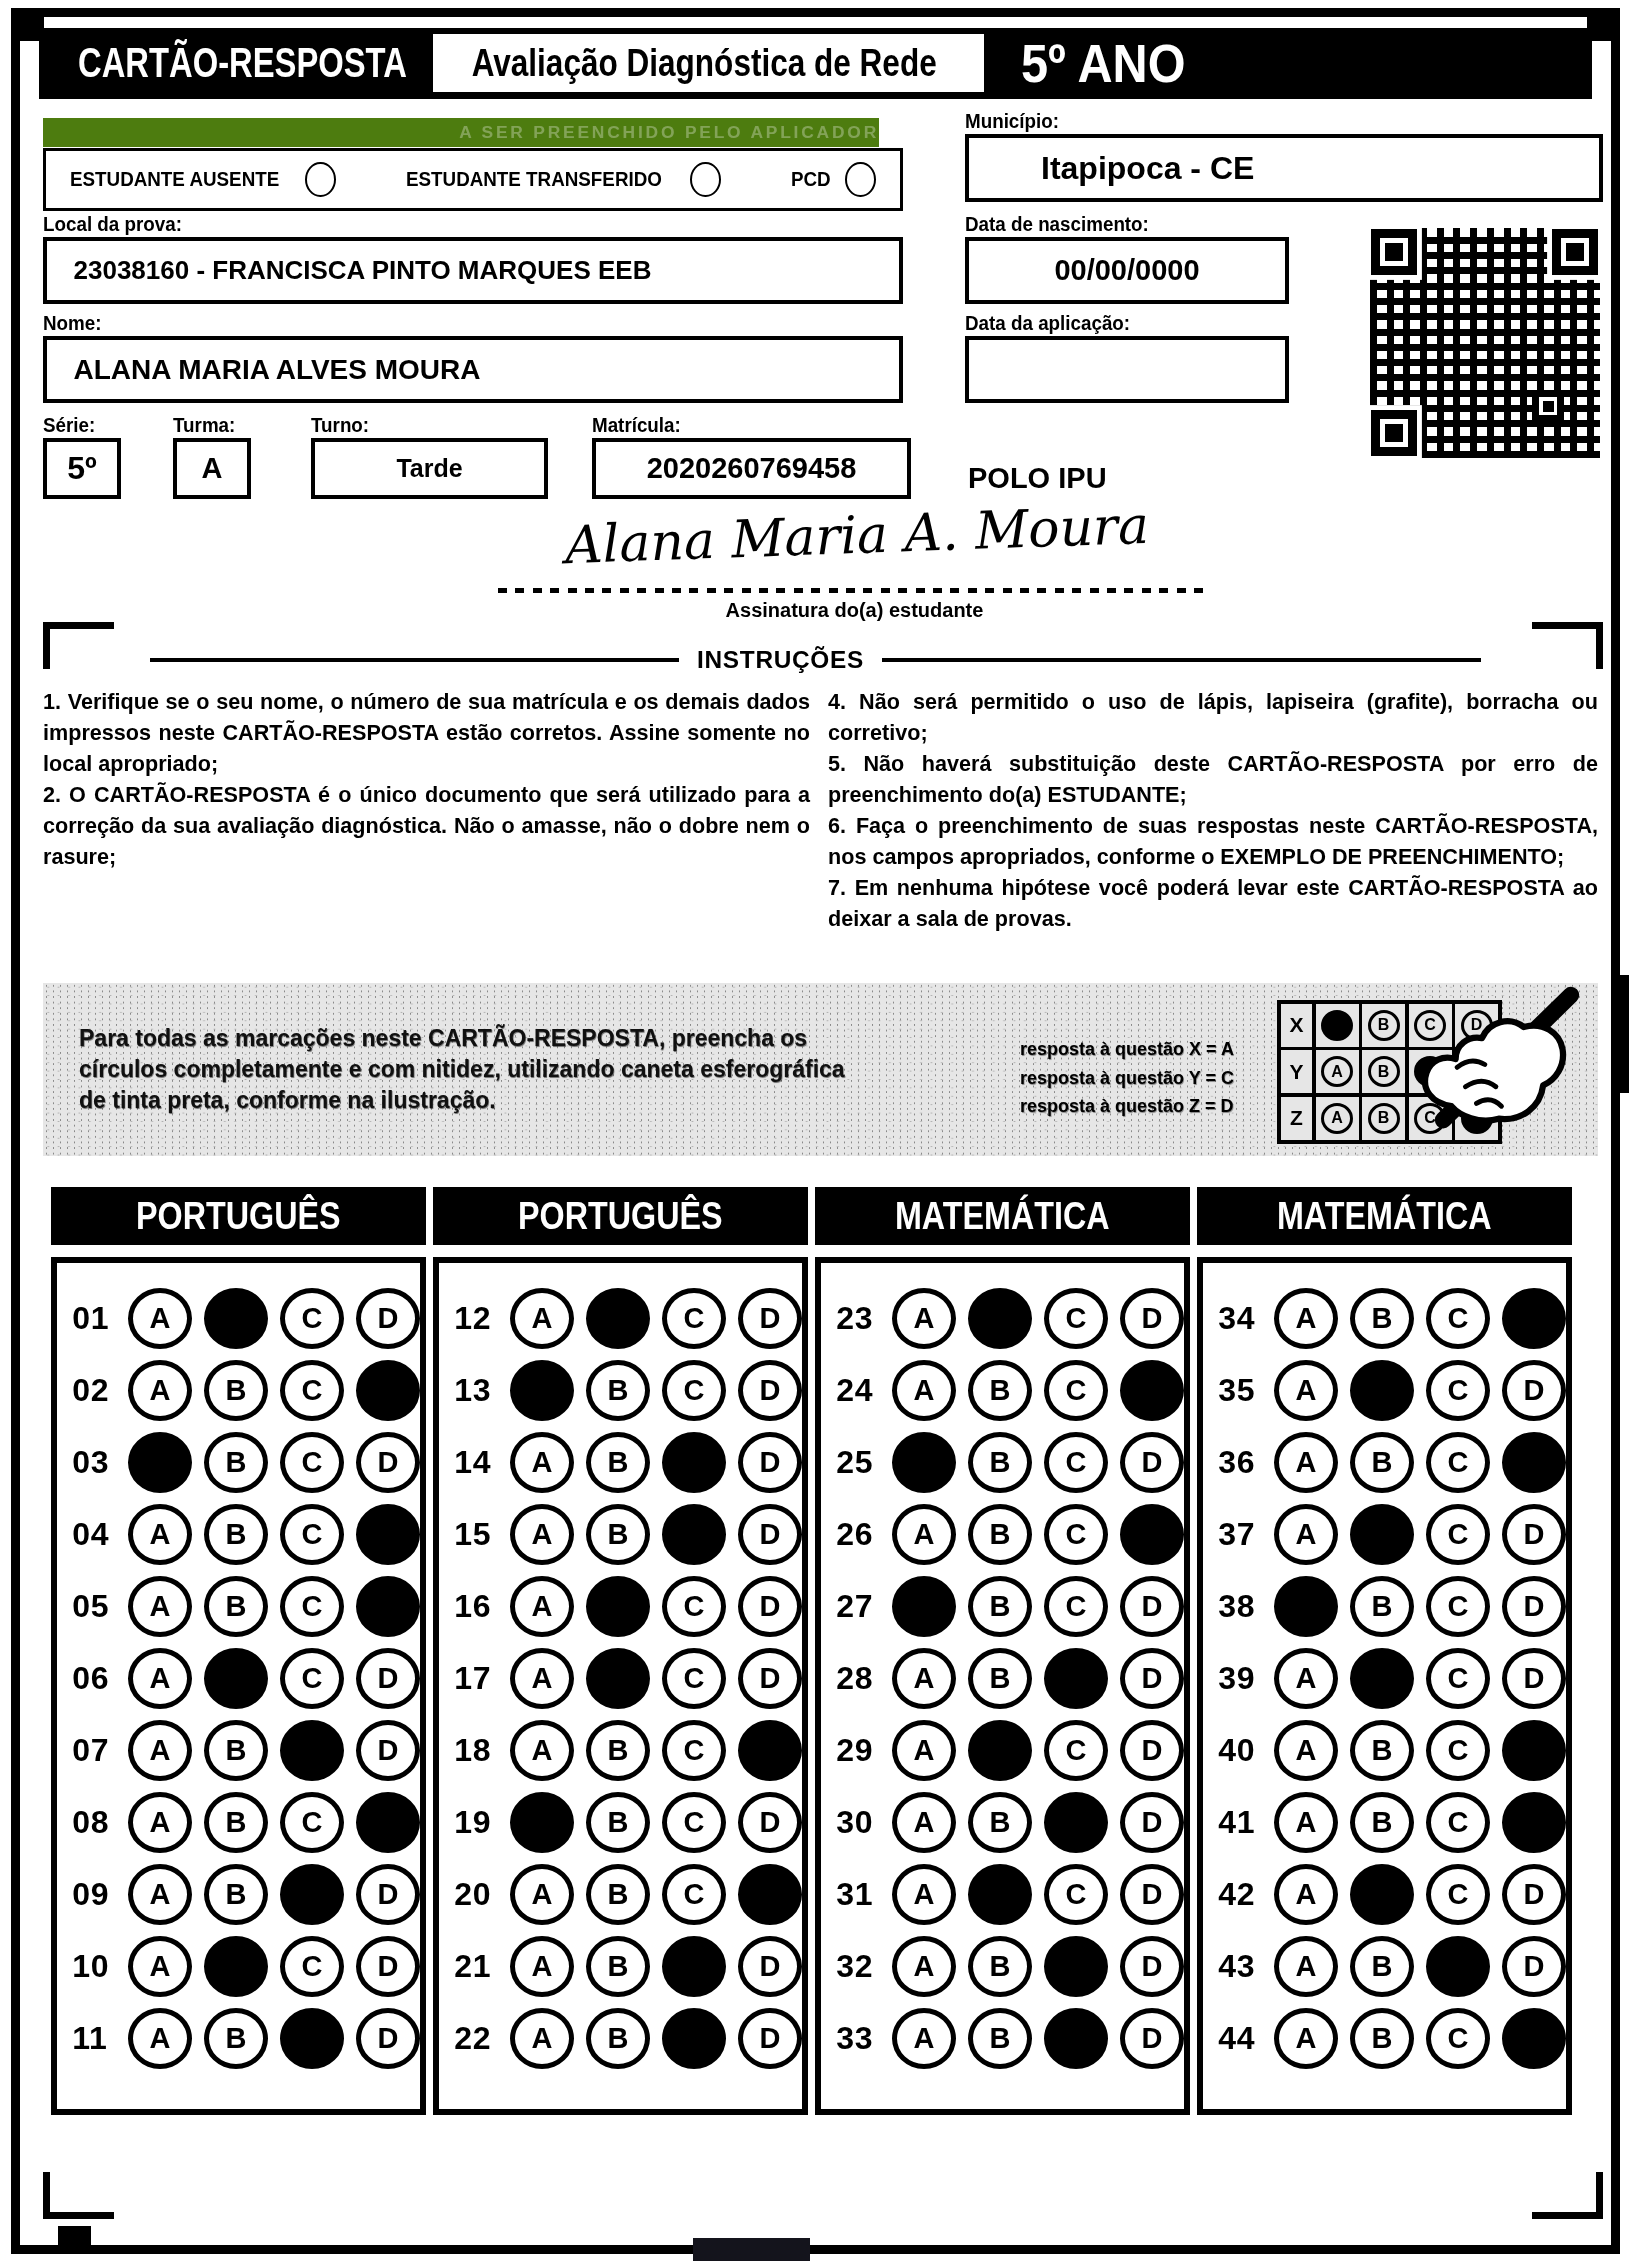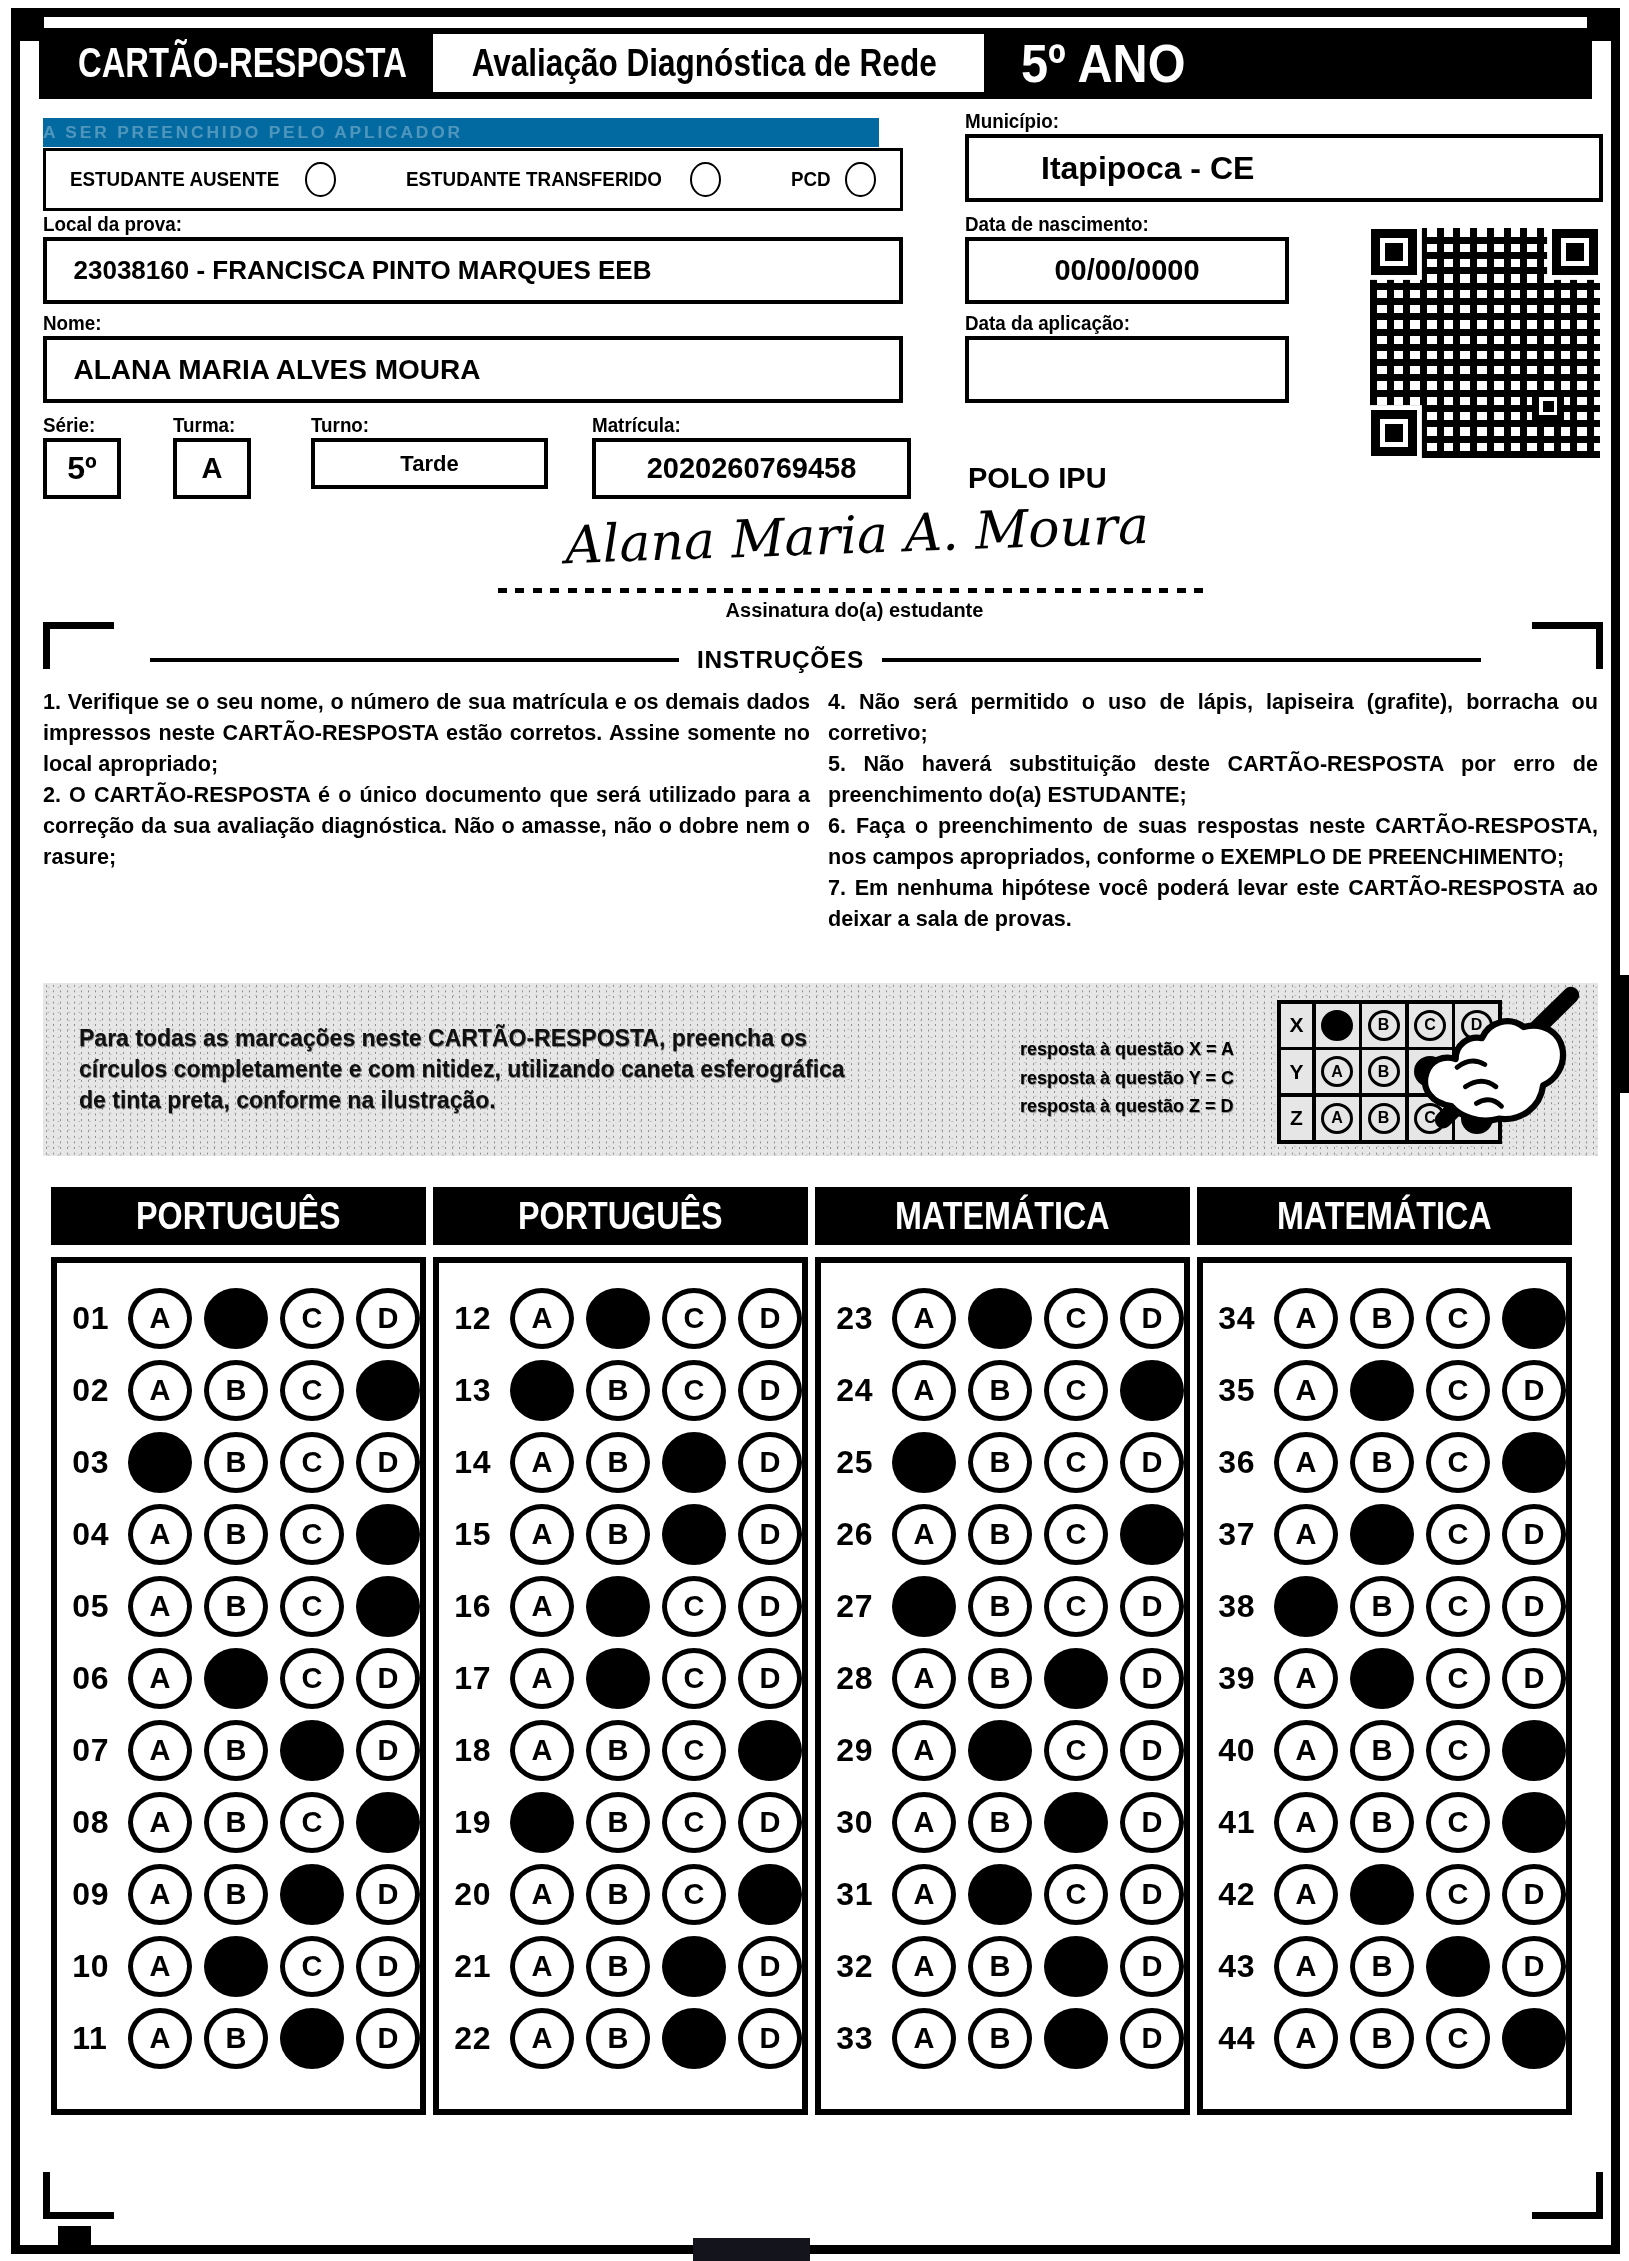--- a/index.html
+++ b/index.html
@@ -16,22 +16,22 @@
   #hdr-box{position:absolute;left:394px;top:6.3px;width:551px;height:58px;background:#fff;
            display:flex;align-items:center;justify-content:flex-end;}
   #hdr-box span{font-size:38px;font-weight:bold;transform:scaleX(.83);white-space:nowrap;}
   #hdr-grade{position:absolute;left:982px;top:4.2px;color:#fff;font-weight:bold;font-size:54px;
              transform:scaleX(.9);transform-origin:left center;white-space:nowrap;}
   
   .flabel{position:absolute;font-weight:bold;font-size:20px;transform:scaleX(.94);
           transform-origin:left center;white-space:nowrap;}
   .fbox{position:absolute;border:4.2px solid #000;box-sizing:border-box;background:#fff;
         display:flex;align-items:center;font-weight:bold;}
-  #applicator{position:absolute;left:43px;top:118px;width:836px;height:29px;background:#0369a1;
-              display:flex;align-items:center;justify-content:flex-start;}
+  #applicator{position:absolute;left:43px;top:118px;width:836px;height:29px;background:#4d7c0f;
+              display:flex;align-items:center;justify-content:flex-end;}
   #applicator span{color:#fff;opacity:.3;font-size:17.4px;font-weight:bold;letter-spacing:2.8px;
                    filter:blur(0.5px);white-space:nowrap;}
   #status-row{position:absolute;left:43px;top:148px;width:860px;height:63px;border:3.5px solid #000;
               box-sizing:border-box;display:flex;align-items:center;justify-content:space-between;
               padding:0 24px;background:#fff;}
   .status-item{display:flex;align-items:center;gap:12.5px;font-weight:bold;font-size:20px;}
   .status-item .lbl{transform:scaleX(.94);transform-origin:left center;white-space:nowrap;}
   .status-circ{width:26.5px;height:31px;border:2.8px solid #000;border-radius:50%;flex:0 0 auto;}
   
   #qr{position:absolute;left:1370px;top:228px;width:230px;height:230px;
@@ -154,21 +154,21 @@
 <div class="flabel" style="left:173px;top:414px;">Turma:</div>
 <div class="flabel" style="left:311px;top:414px;">Turno:</div>
 <div class="flabel" style="left:592px;top:414px;">Matrícula:</div>
 
 <div class="fbox" style="left:43px;top:438px;width:78px;height:61px;font-size:32px;justify-content:center;">
     <span>5º</span>
   </div>
 <div class="fbox" style="left:173px;top:438px;width:78px;height:61px;font-size:29px;justify-content:center;">
     <span>A</span>
   </div>
-<div class="fbox" style="left:311px;top:438px;width:237px;height:51px;font-size:22px;justify-content:center;">
+<div class="fbox" style="left:311px;top:438px;width:237px;height:61px;font-size:25px;justify-content:center;">
     <span>Tarde</span>
   </div>
 <div class="fbox" style="left:592px;top:438px;width:319px;height:61px;font-size:29px;justify-content:center;">
     <span>2020260769458</span>
   </div>
 
 <div class="flabel" style="left:965px;top:110px;">Município:</div>
 <div class="fbox" style="left:965px;top:134px;width:638px;height:68px;font-size:32px;padding-left:72px;">
   <span>Itapipoca - CE</span>
 </div>

